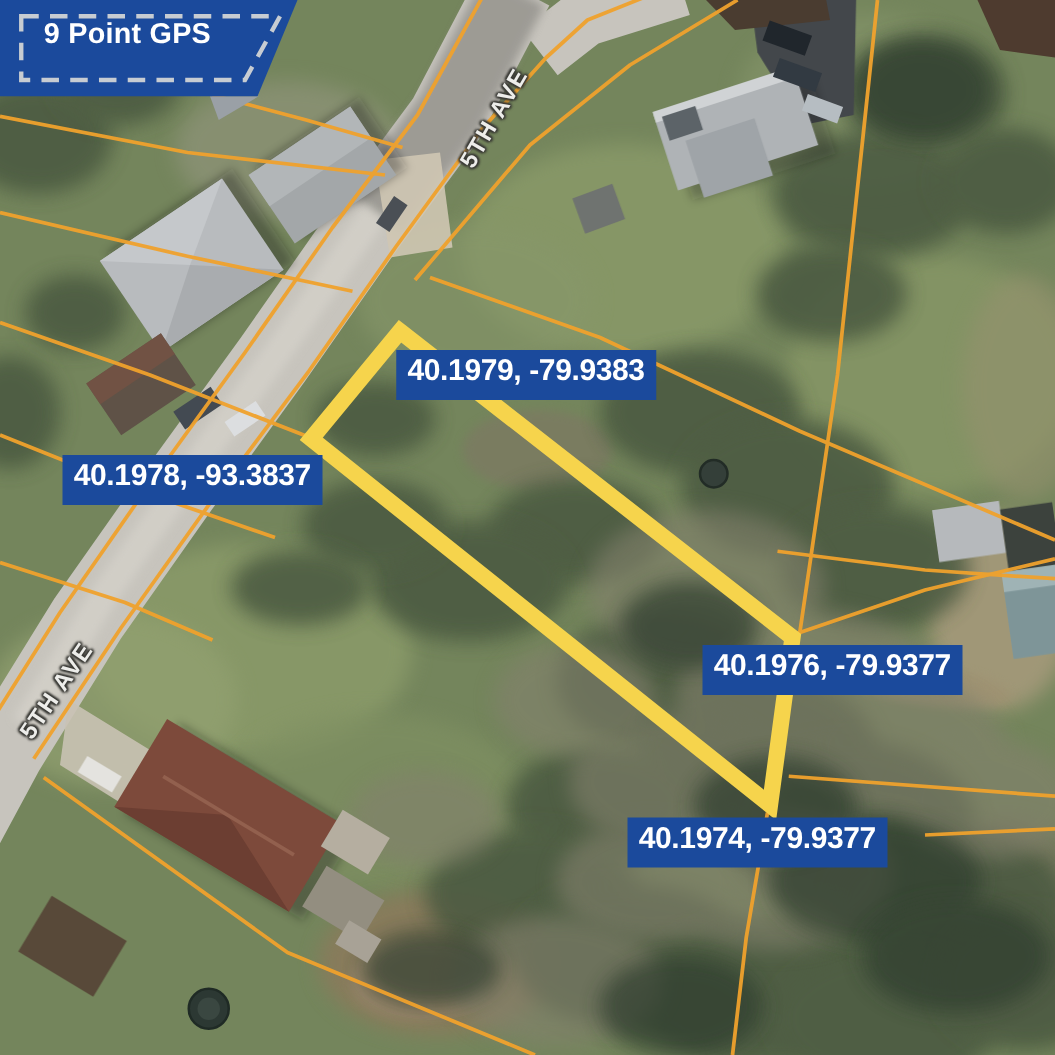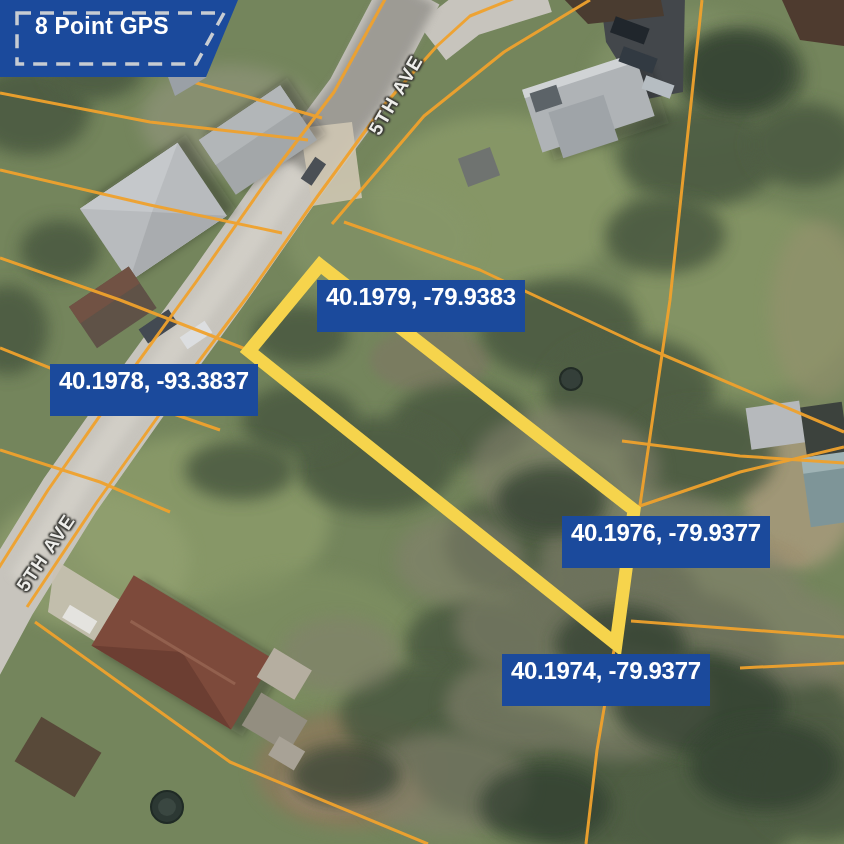--- a/index.html
+++ b/index.html
@@ -1,21 +1,21 @@
 <!DOCTYPE html>
 <html><head>
 <meta charset="utf-8">
 <style>
   html,body{margin:0;padding:0;background:#222;}
   #stage{position:relative;width:844px;height:844px;overflow:hidden;background:#71825a;
          font-family:"Liberation Sans",sans-serif;}
   #stage svg{position:absolute;left:0;top:0;}
   .coord-label{position:absolute;background:#1b4a9c;color:#ffffff;
                font:700 24px/29px "Liberation Sans",sans-serif;
-               padding:2px 9px 21px 9px;letter-spacing:-0.3px;white-space:nowrap;z-index:40;}
+               padding:2px 9px 9px 9px;letter-spacing:-0.3px;white-space:nowrap;z-index:40;}
   .street-label{position:absolute;color:#ededea;
                 font:700 19px "Liberation Sans",sans-serif;letter-spacing:1.5px;
                 text-shadow:-1.5px 0 2px #3a3a36,1.5px 0 2px #3a3a36,
                              0 -1.5px 2px #3a3a36,0 1.5px 2px #3a3a36,
                              1px 1px 2px #3a3a36,-1px -1px 2px #3a3a36;
                 white-space:nowrap;z-index:15;}
   #street-1{left:352px;top:84px;transform:rotate(-60deg);}
   #street-2{left:2px;top:542px;transform:rotate(-56deg);}
   .pin{position:absolute;width:48px;height:62px;z-index:30;
        filter:drop-shadow(0 1px 1.5px rgba(0,0,0,.35));}
@@ -270,17 +270,17 @@
   <div id="label-3" class="coord-label">40.1976, -79.9377</div>
   <div id="label-4" class="coord-label">40.1974, -79.9377</div>
 
   <div id="badge">
     <svg width="250" height="100" viewBox="0 0 250 100">
       <polygon points="168,77 207,77 175,96" fill="#9aa0a6"></polygon>
       <polygon points="0,0 238,0 206,77 0,77" fill="#1b4a9c"></polygon>
       <polygon points="17,13 224,13 196,64 17,64" fill="none" stroke="#c7ccd2" stroke-width="3.5" stroke-dasharray="14 9"></polygon>
     </svg>
     <div class="badge-text">
-      <div>8 Point GPS</div>
+      <div>9 Point GPS</div>
     </div>
   </div>
 
 </div>
 
 </body></html>

